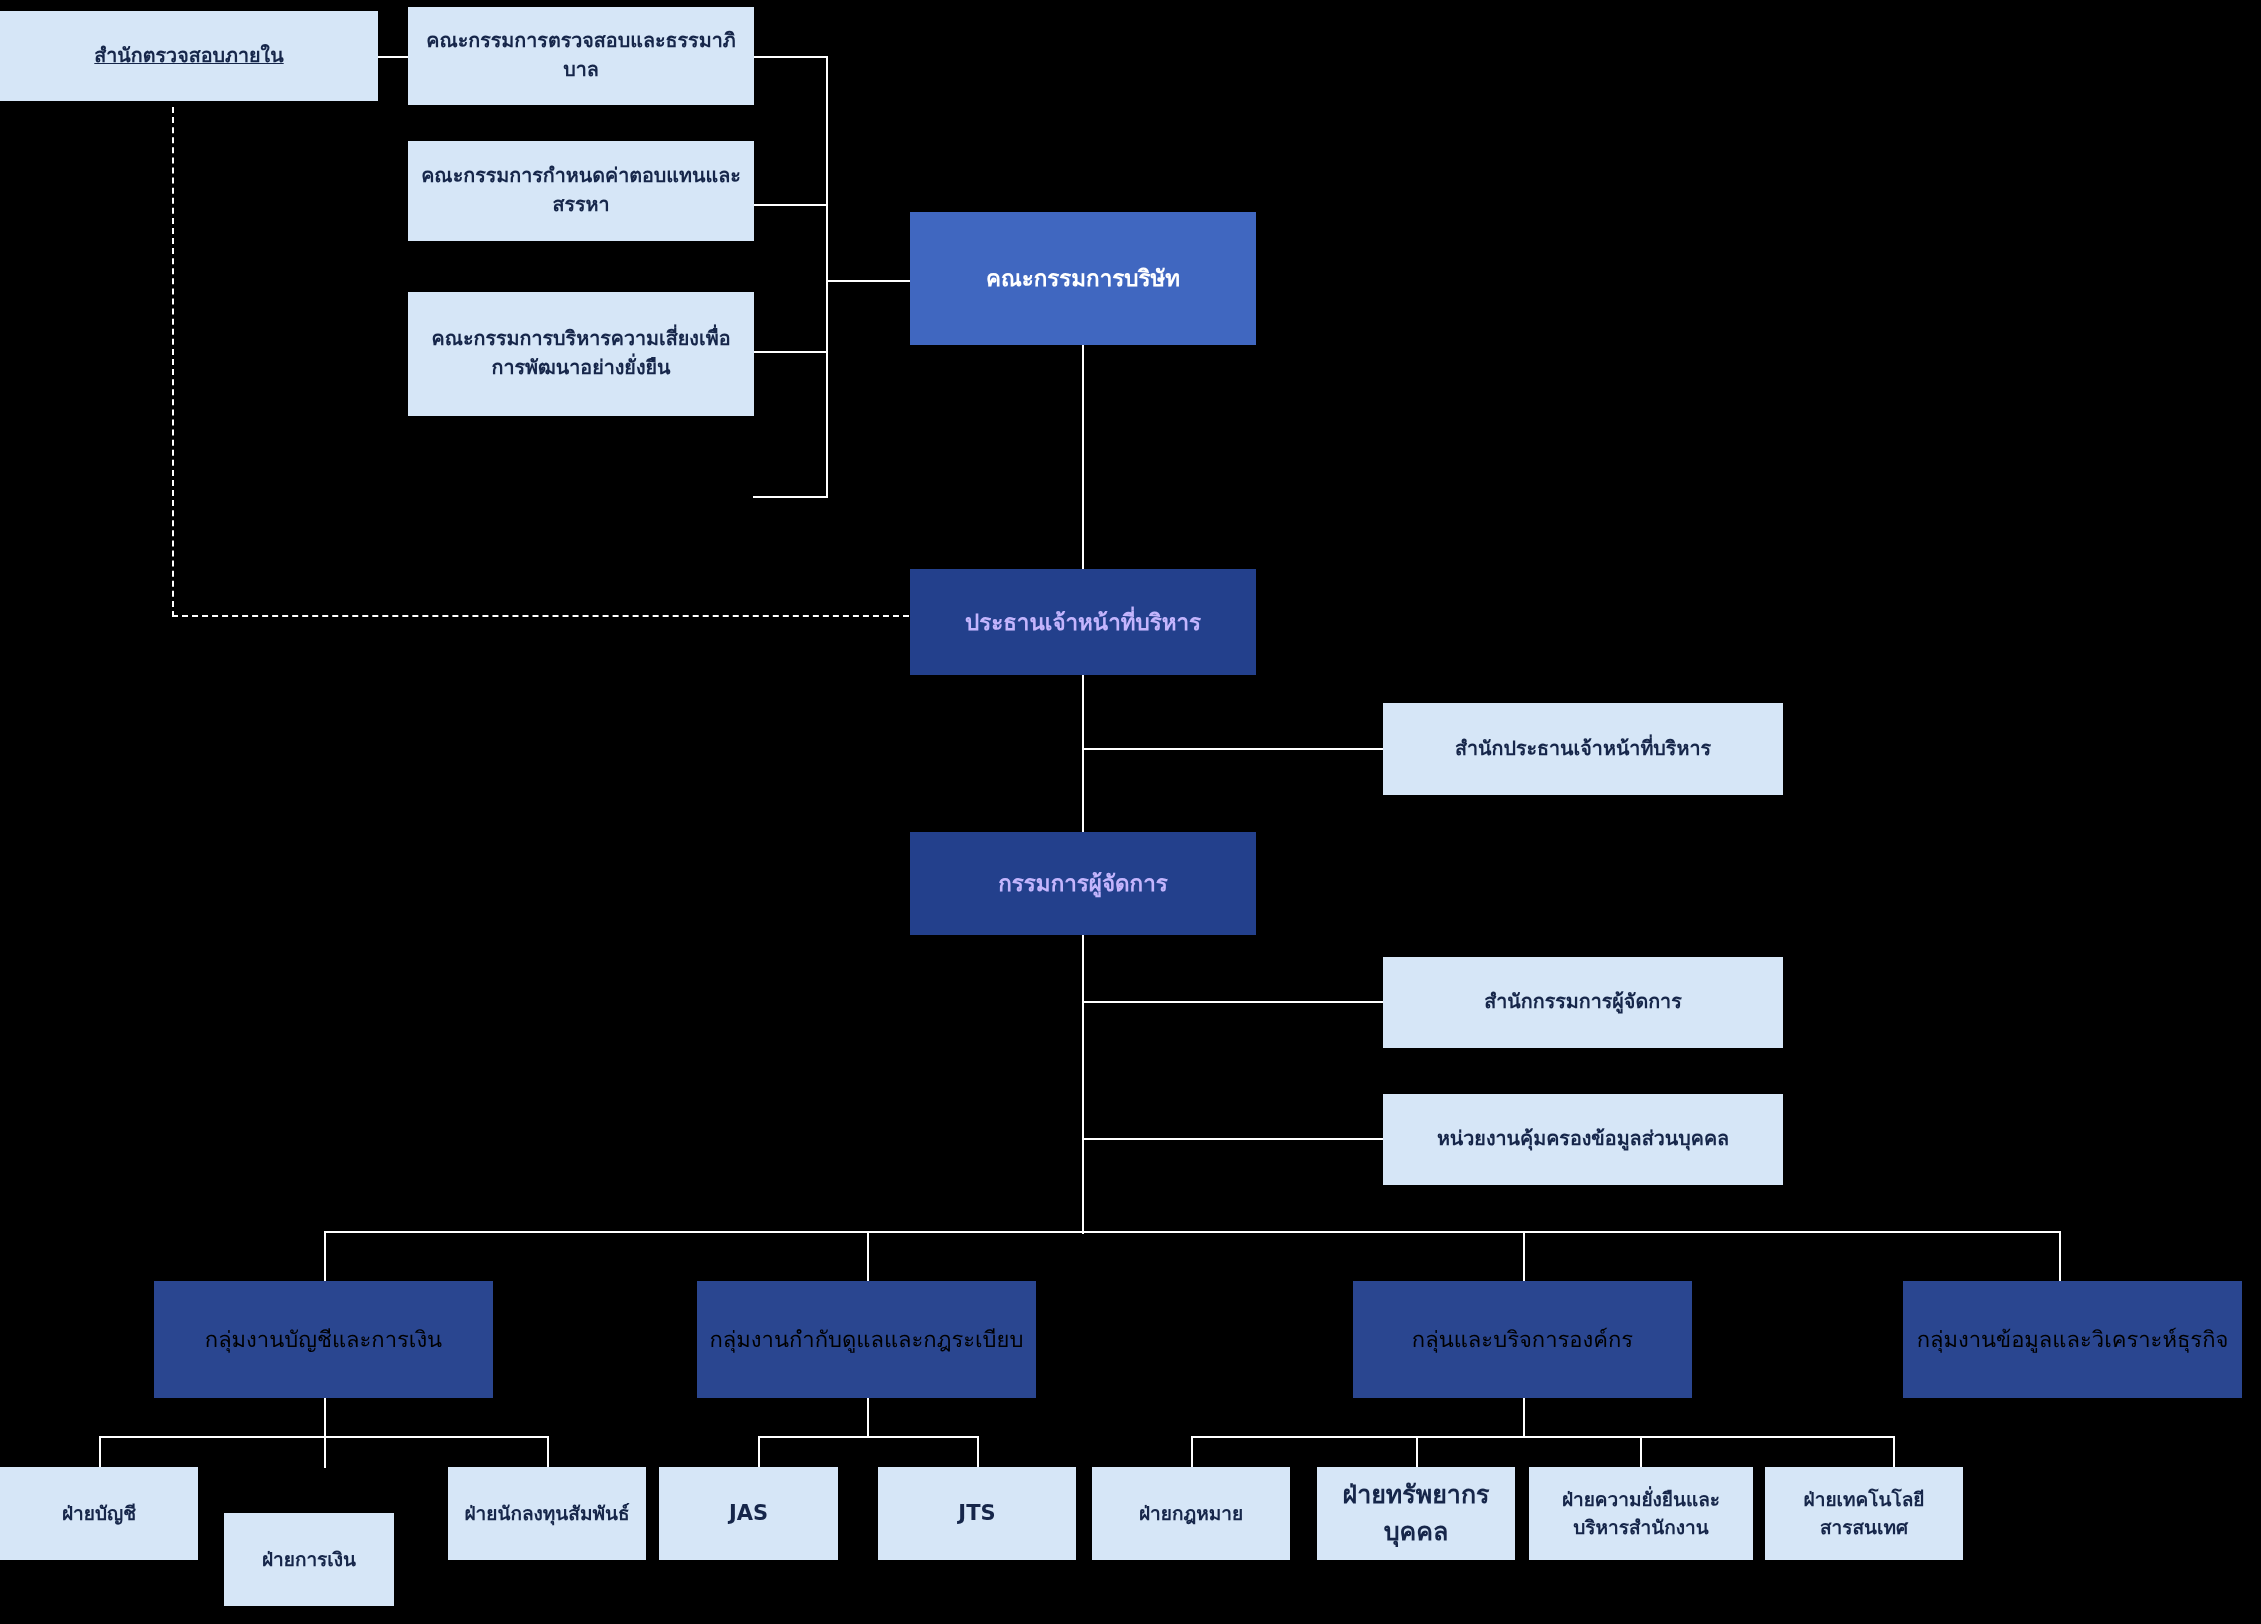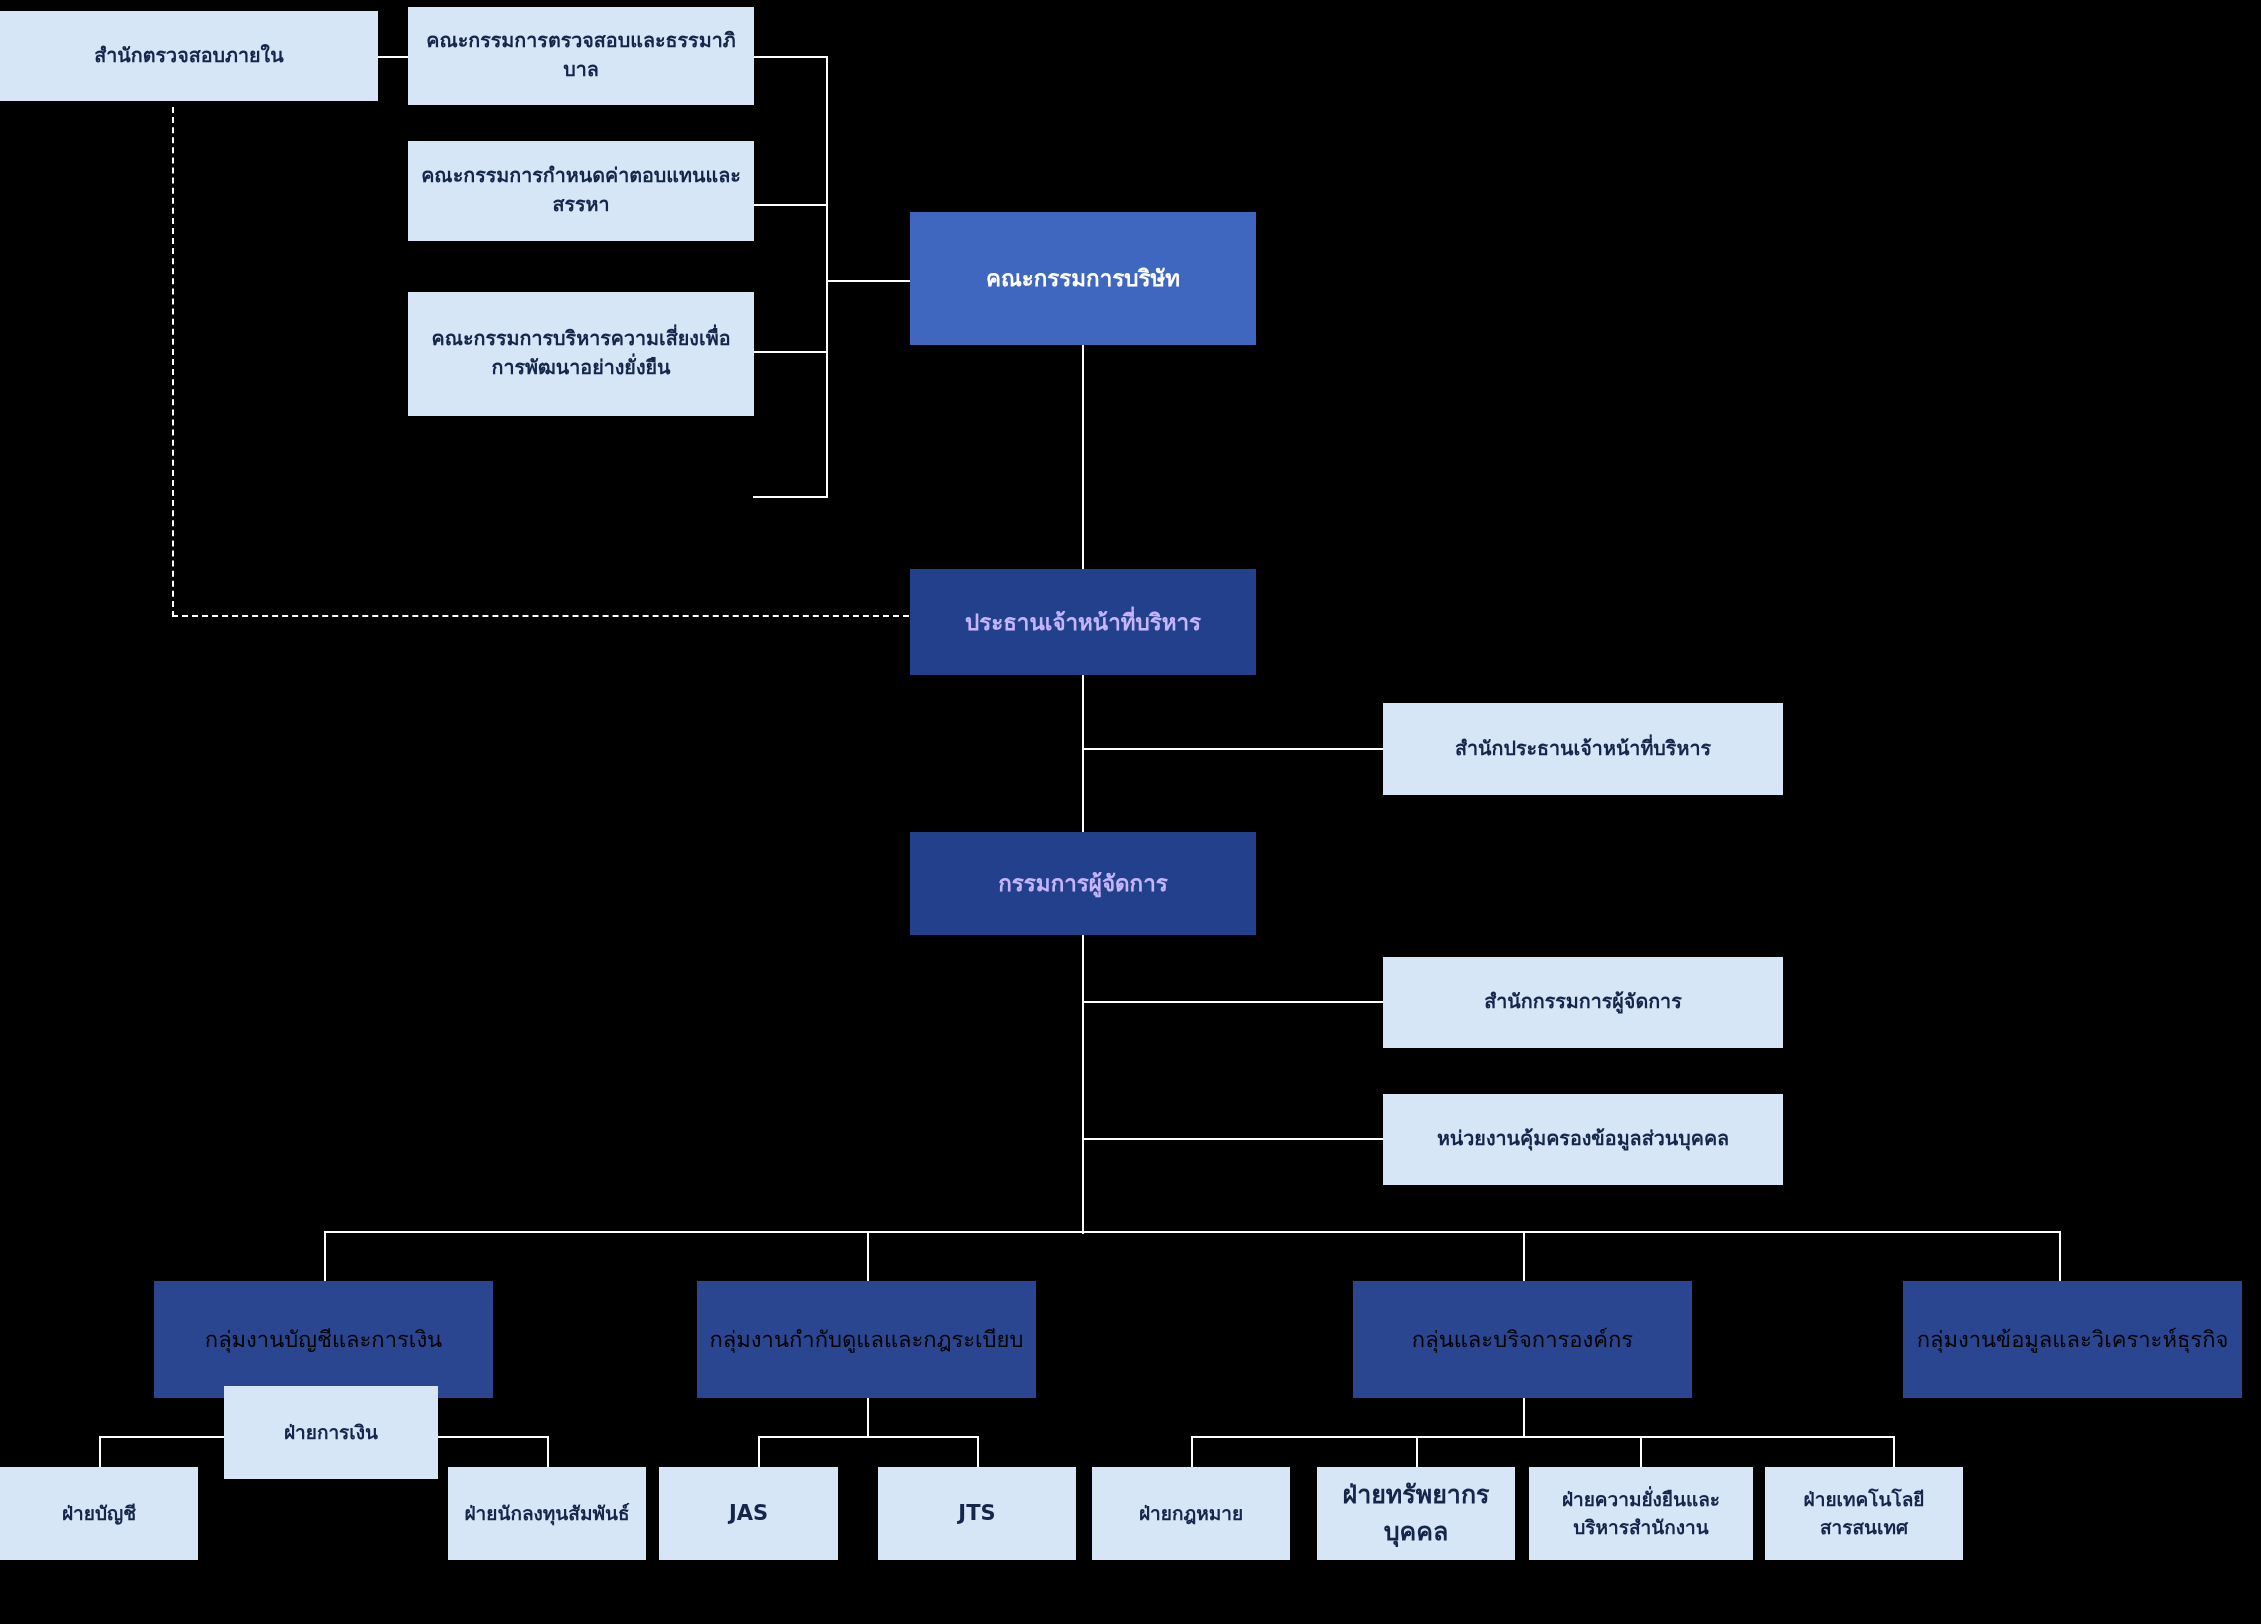--- a/index.html
+++ b/index.html
@@ -102,21 +102,21 @@
   <div class="ln lnV" style="left:758px;top:1436px;height:32px;"></div>
   <div class="ln lnV" style="left:977px;top:1436px;height:32px;"></div>
 
   <div class="ln lnV" style="left:1523px;top:1398px;height:39px;"></div>
   <div class="ln lnH" style="left:1191px;top:1436px;width:704px;"></div>
   <div class="ln lnV" style="left:1191px;top:1436px;height:32px;"></div>
   <div class="ln lnV" style="left:1416px;top:1436px;height:32px;"></div>
   <div class="ln lnV" style="left:1640px;top:1436px;height:32px;"></div>
   <div class="ln lnV" style="left:1893px;top:1436px;height:32px;"></div>
 
-  <div class="node lite" style="left:0px;top:11px;width:378px;height:90px;font-size:19.7px;">
+  <div class="node lite" style="left:0px;top:11px;width:378px;height:90px;font-size:19.7px;text-decoration:underline;">
     <span class="lbl">สำนักตรวจสอบภายใน</span>
   </div>
 
   <div class="node lite" style="left:408px;top:6.8px;width:346px;height:98px;font-size:19.7px;">
     <span class="lbl">คณะกรรมการตรวจสอบและธรรมาภิบาล</span>
   </div>
 
   <div class="node lite" style="left:408px;top:141px;width:346px;height:100px;font-size:19.7px;">
     <span class="lbl">คณะกรรมการกำหนดค่าตอบแทนและสรรหา</span>
   </div>
@@ -162,21 +162,21 @@
     <span class="lbl">กลุ่นและบริจการองค์กร</span>
   </div>
 
   <div class="node grp" style="left:1903px;top:1281px;width:339px;height:117px;font-size:22px;">
     <span class="lbl">กลุ่มงานข้อมูลและวิเคราะห์ธุรกิจ</span>
   </div>
 
   <div class="node lite" style="left:0px;top:1467px;width:198px;height:93px;font-size:19px;">
     <span class="lbl">ฝ่ายบัญชี</span>
   </div>
-  <div class="node lite" style="left:224px;top:1386px;width:214px;height:93px;font-size:19px;">
+  <div class="node lite" style="left:224px;top:1513px;width:170px;height:93px;font-size:19px;">
     <span class="lbl">ฝ่ายการเงิน</span>
   </div>
   <div class="node lite" style="left:448px;top:1467px;width:198px;height:93px;font-size:19px;">
     <span class="lbl">ฝ่ายนักลงทุนสัมพันธ์</span>
   </div>
 
   <div class="node lite" style="left:659px;top:1467px;width:179px;height:93px;font-size:21px;">
     <span class="lbl">JAS</span>
   </div>
   <div class="node lite" style="left:878px;top:1467px;width:198px;height:93px;font-size:21px;">

